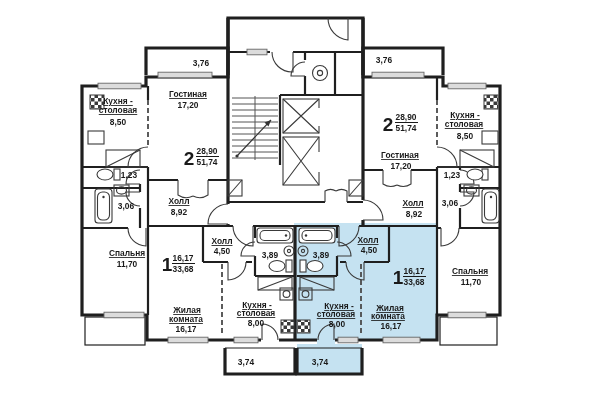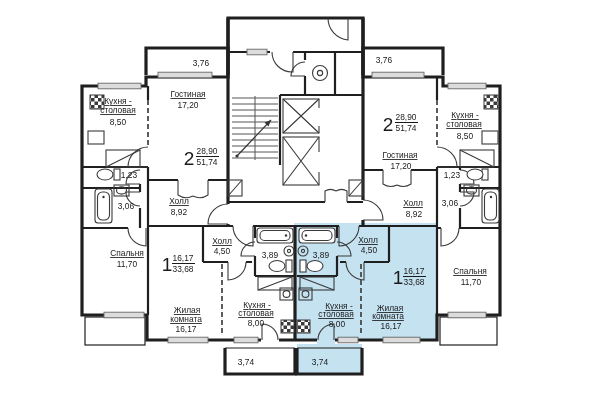--- a/index.html
+++ b/index.html
@@ -1,16 +1,16 @@
 <!DOCTYPE html>
 <html><head>
 <meta charset="utf-8">
 <style>
   html,body{margin:0;padding:0;background:#ffffff;}
-  .stage{width:601px;height:400px;position:relative;background:#fff;overflow:hidden;}
+  .stage{width:601px;height:400px;position:relative;background:#fff;overflow:hidden;font-weight:bold;}
   svg{display:block;}
   text{font-family:"Liberation Sans","DejaVu Sans",sans-serif;fill:#1a1a1a;}
   .rn{font-size:8.4px;text-decoration:underline;}
   .ra{font-size:8.4px;}
   .num{font-size:19px;}
   .frac{font-size:8.4px;}
   .wall{stroke:#1f1f1f;fill:none;}
   .w3{stroke-width:3.2;}
   .w2{stroke-width:2.2;}
   .w1{stroke-width:1.2;}

